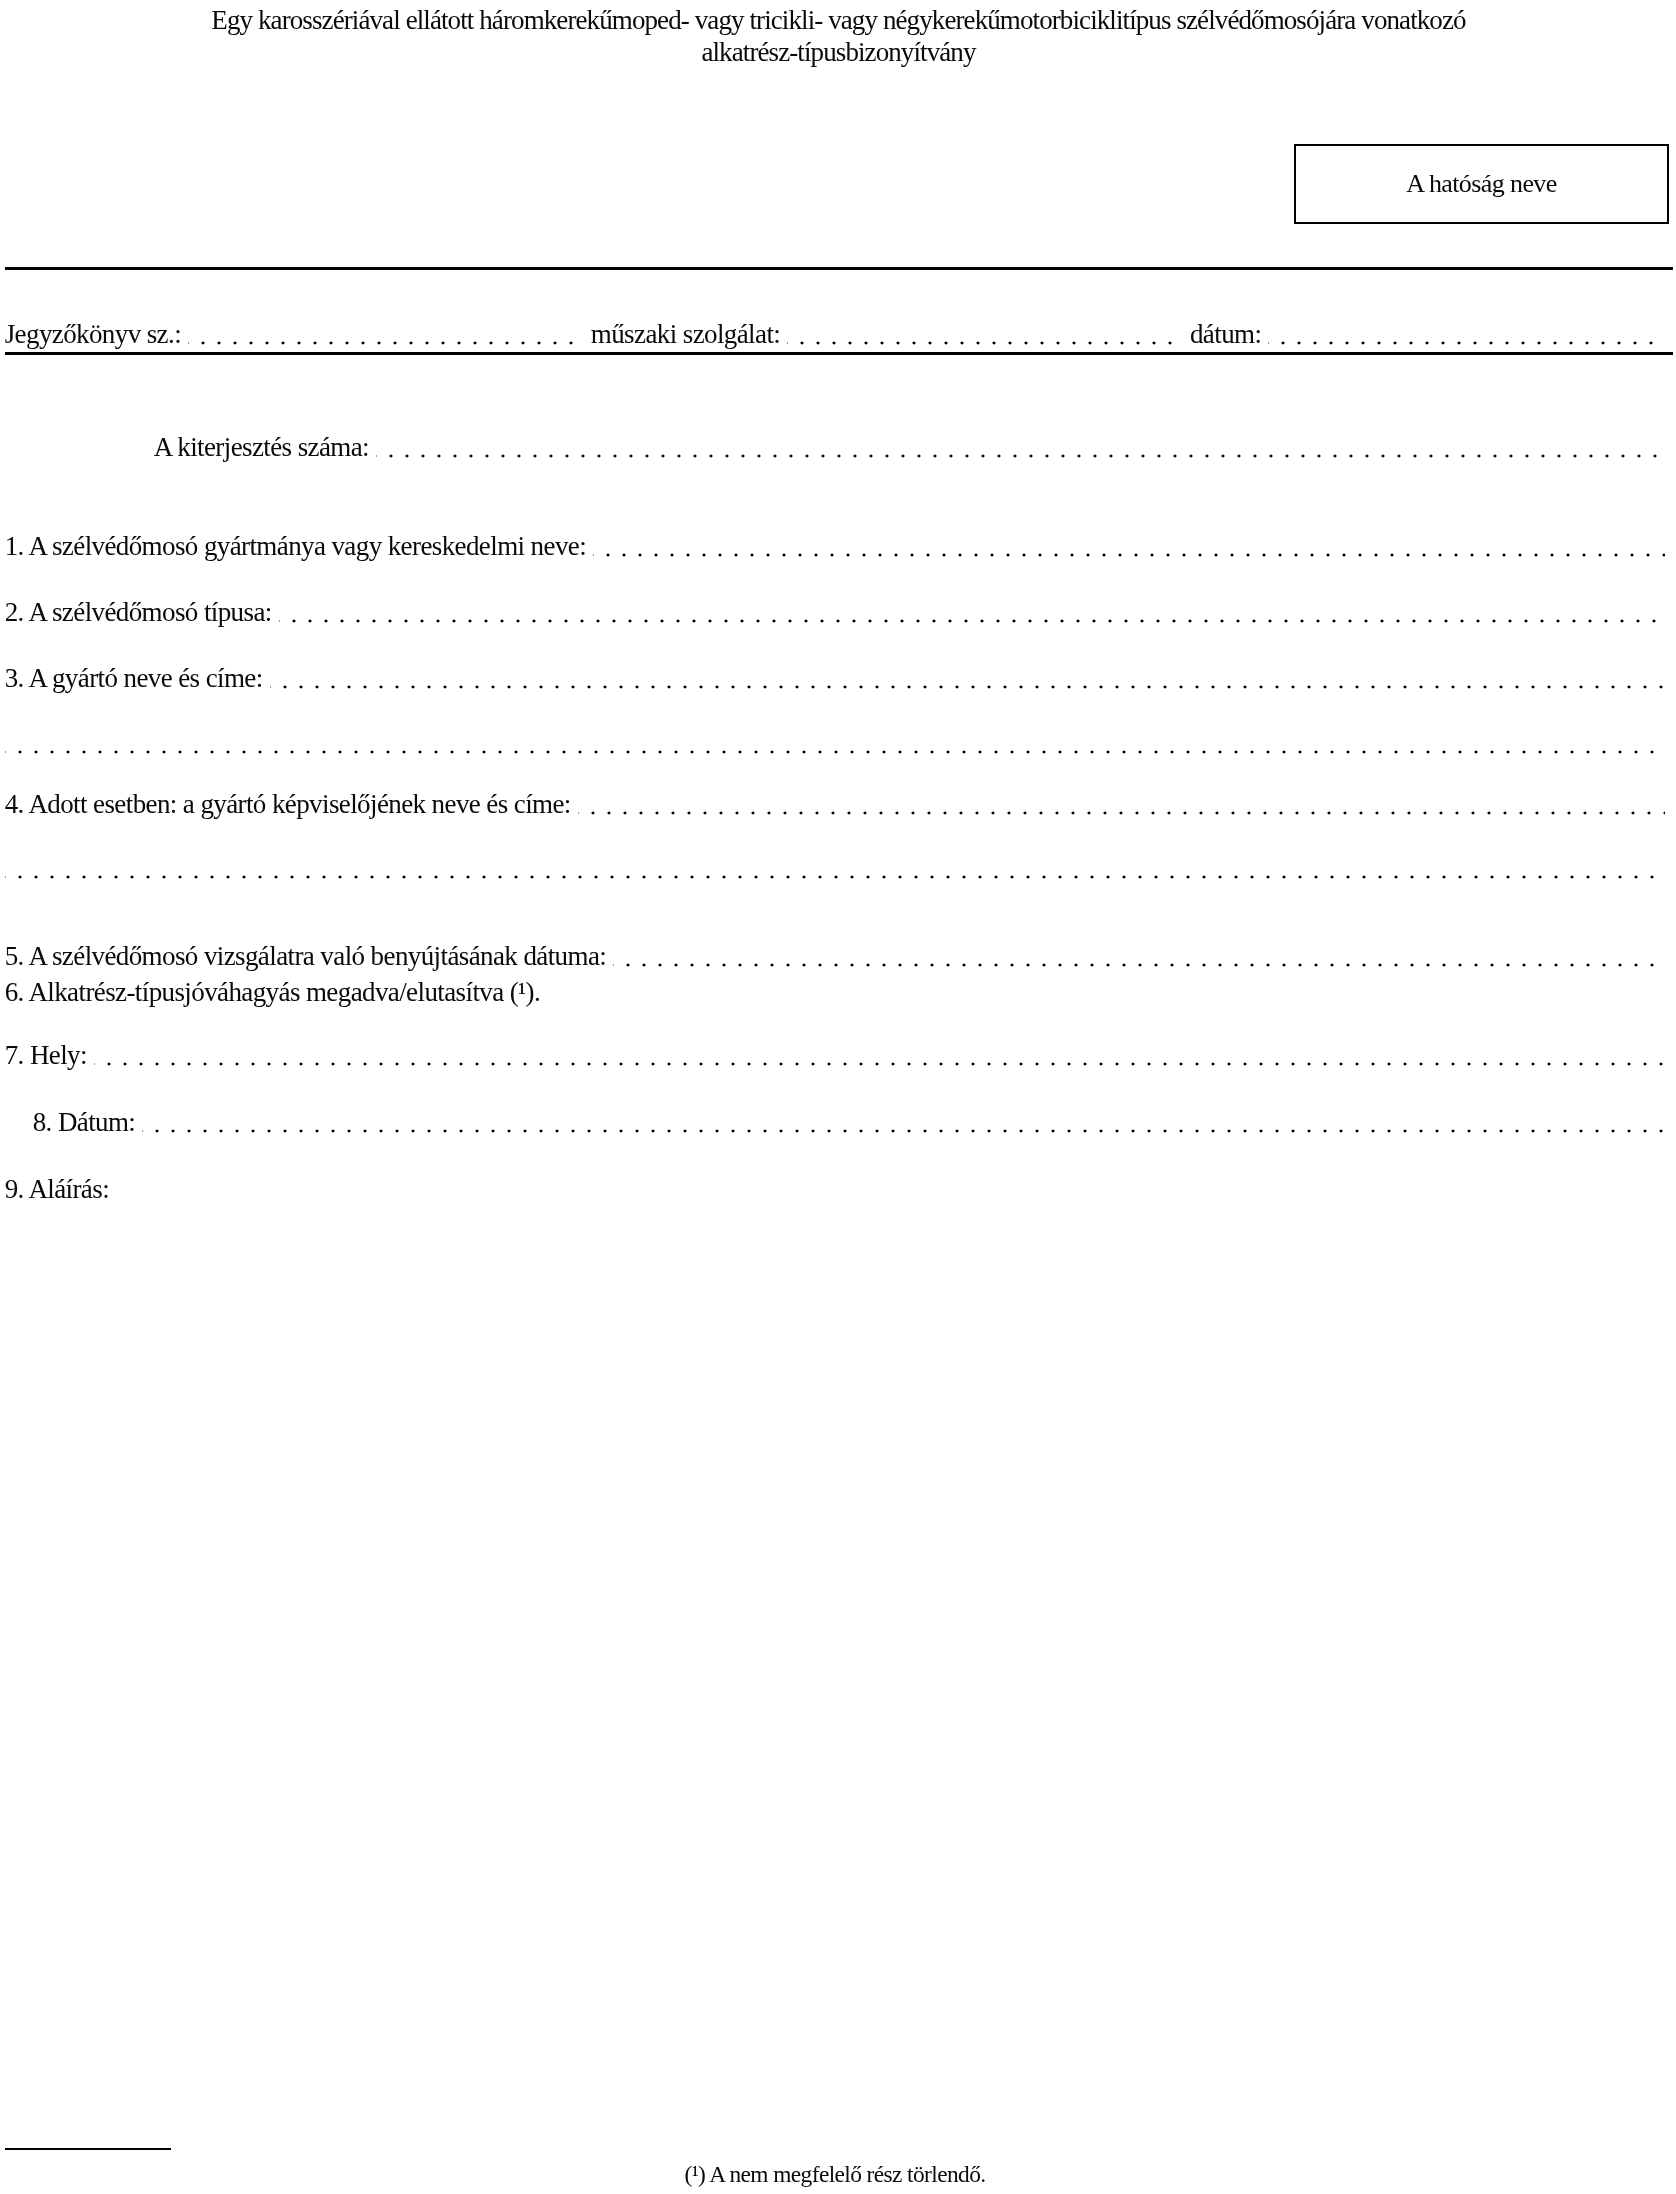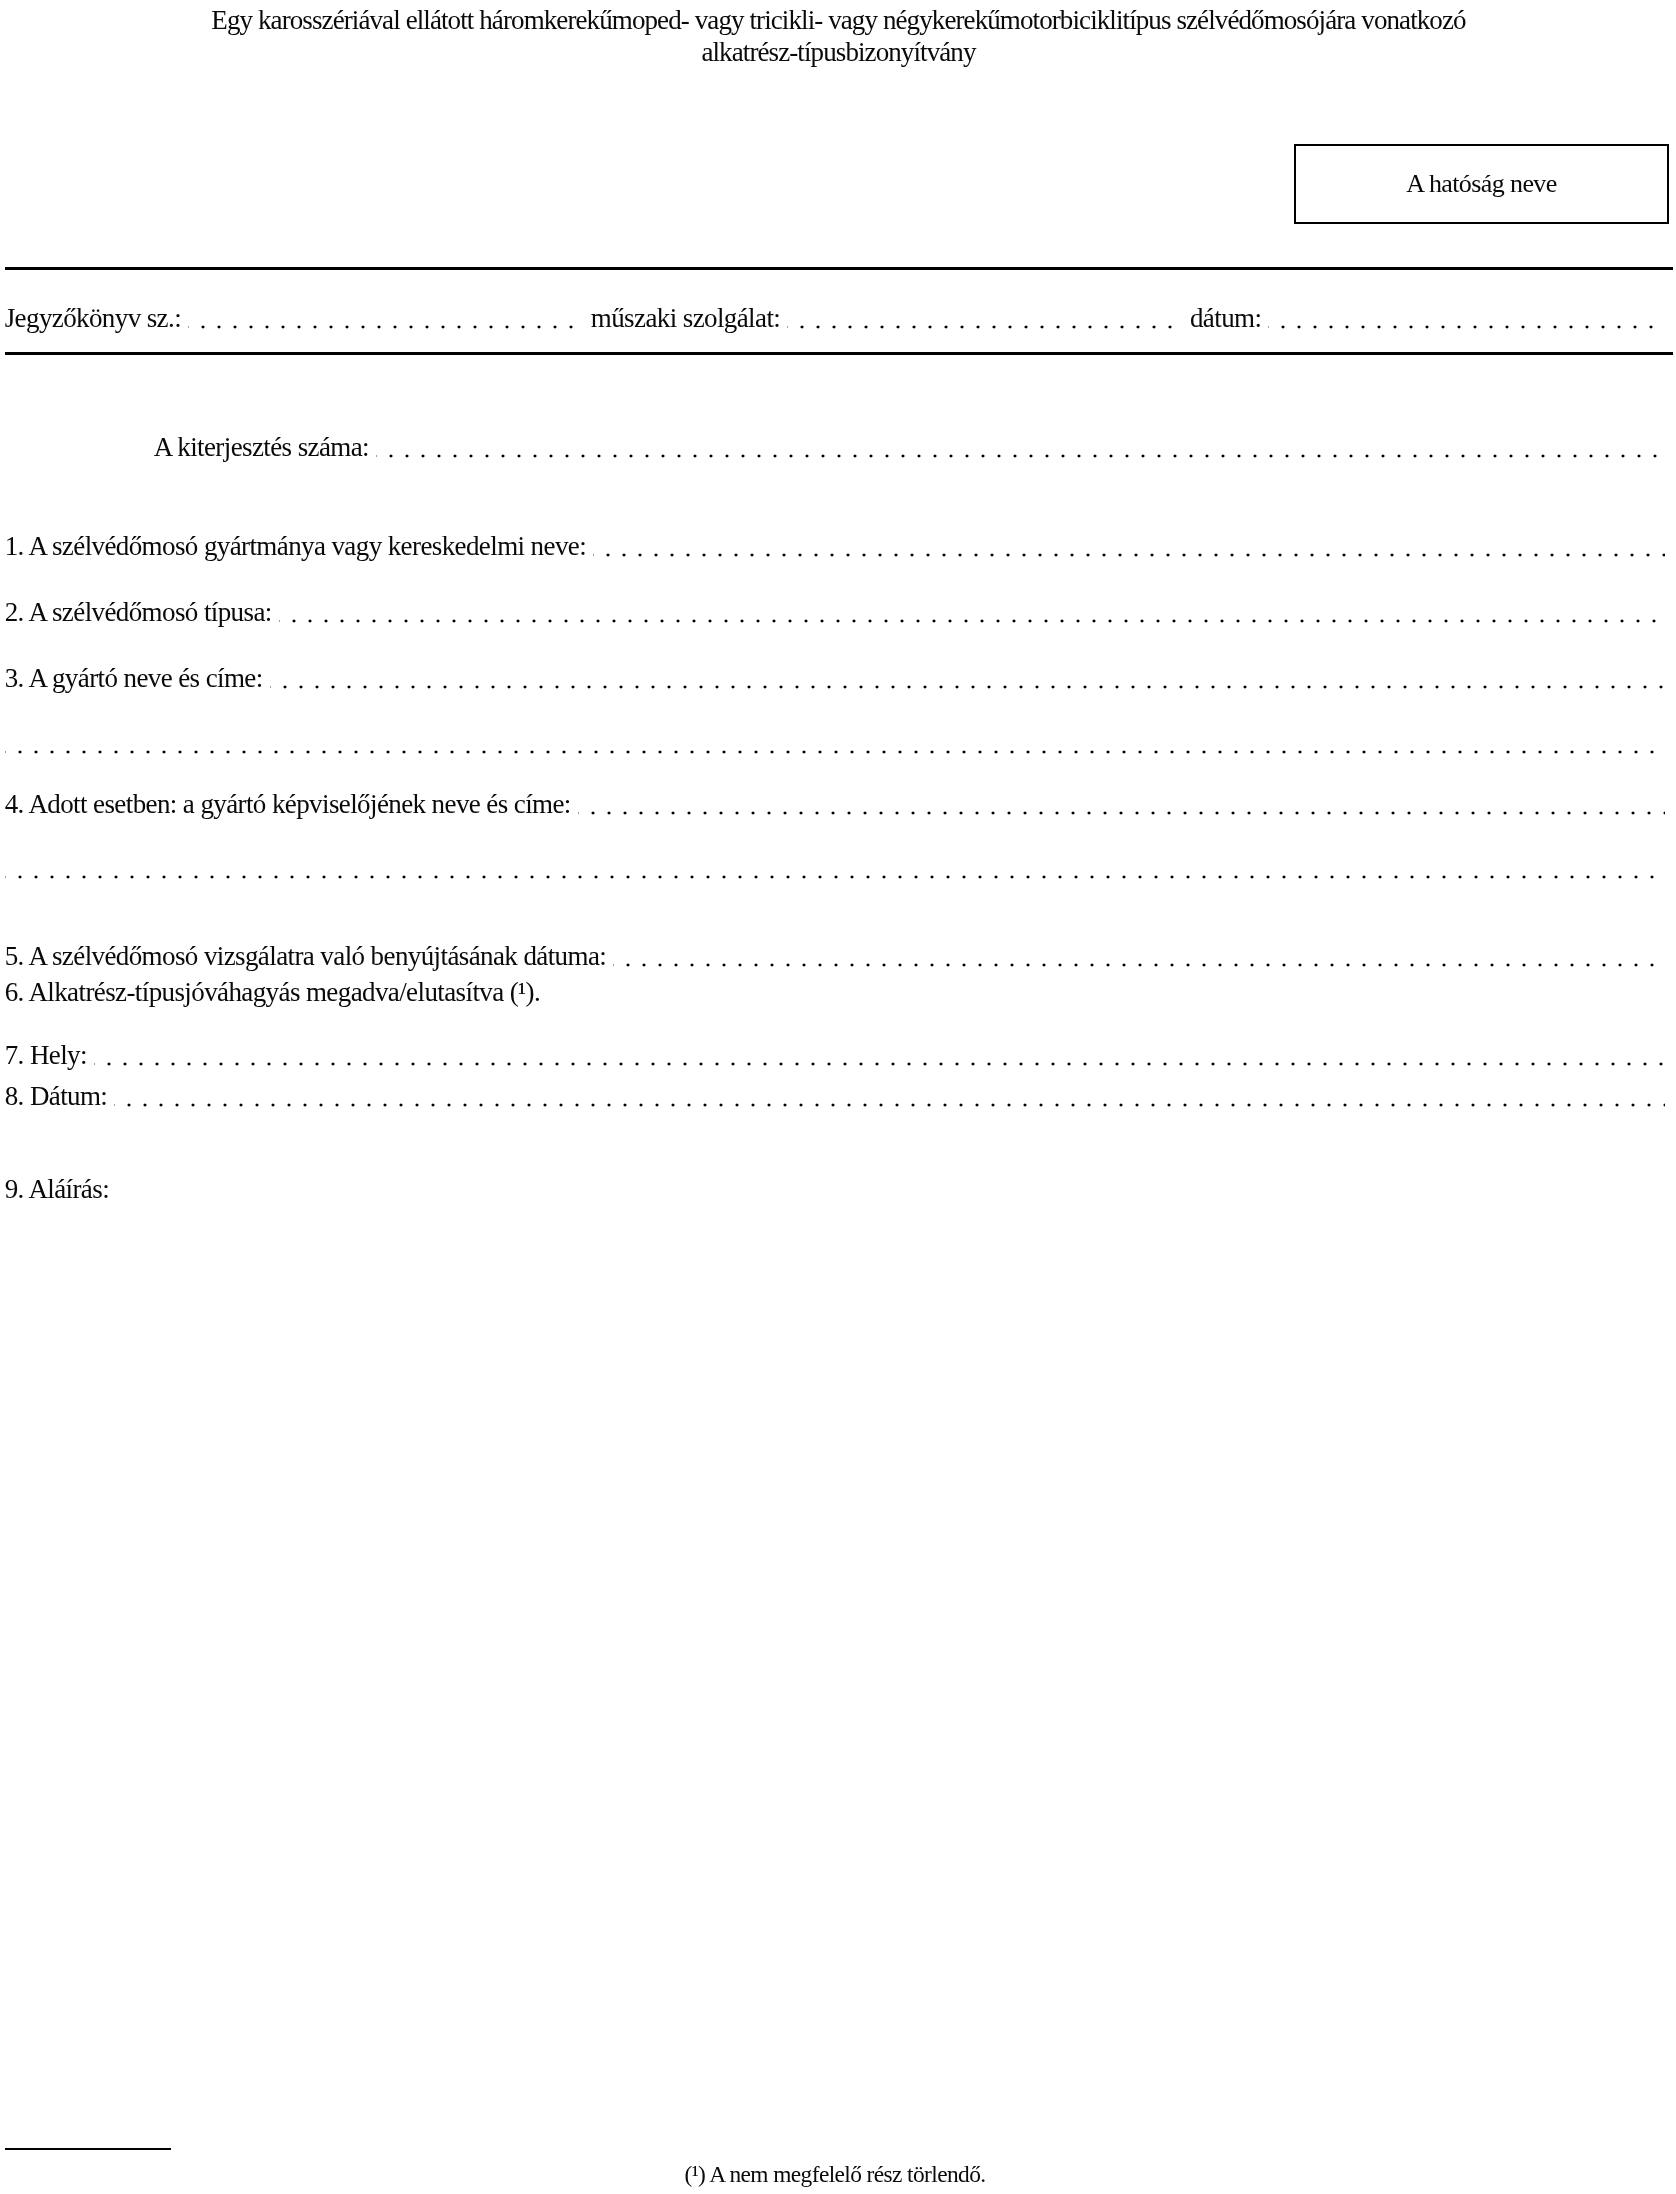--- a/index.html
+++ b/index.html
@@ -40,37 +40,37 @@
   .leader{
     flex:1 1 auto;
     margin:0 5.8px 0 7px;
     background-image:radial-gradient(circle,#000 1.4px,rgba(0,0,0,0) 1.7px);
     background-size:16px 4.1px;
     background-repeat:repeat-x;
     background-position:7px calc(100% - 6.4px);
   }
   .leader:last-child{margin-right:0;}
   .leader.full{margin-left:0;}
-  .row-header{top:302px;}
+  .row-header{top:318px;}
   .row-approval{top:431px;}
   .approval-left{
     flex:0 0 820px;display:flex;align-items:stretch;white-space:nowrap;
   }
   .approval-spacer{flex:0 0 149px;}
   .approval-right{flex:1 1 auto;display:flex;align-items:stretch;white-space:nowrap;text-align:center;}
   .row-i1{top:530px;}
   .row-i2{top:596px;}
   .row-i3{top:662px;}
   .row-i3c{top:727px;}
   .row-i4{top:788px;}
   .row-i4c{top:852px;}
   .row-i5{top:912px;margin-top:28px;}
   .row-i6{top:976px;}
   .row-i7{top:1039px;}
-  .row-i8{top:1080px;}
+  .row-i8{top:1106px;margin-left:28px;}
   .row-i9{top:1173px;flex-direction:column;}
   .footnote-rule{
     position:absolute;left:4.7px;top:2148px;width:166px;height:1.8px;background:#000;
   }
   .footnote{
     position:absolute;left:4.7px;top:2159px;right:11.7px;
     font-size:23.4px;line-height:30px;letter-spacing:-0.6px;text-align:center;
   }
 </style>
 </head>

